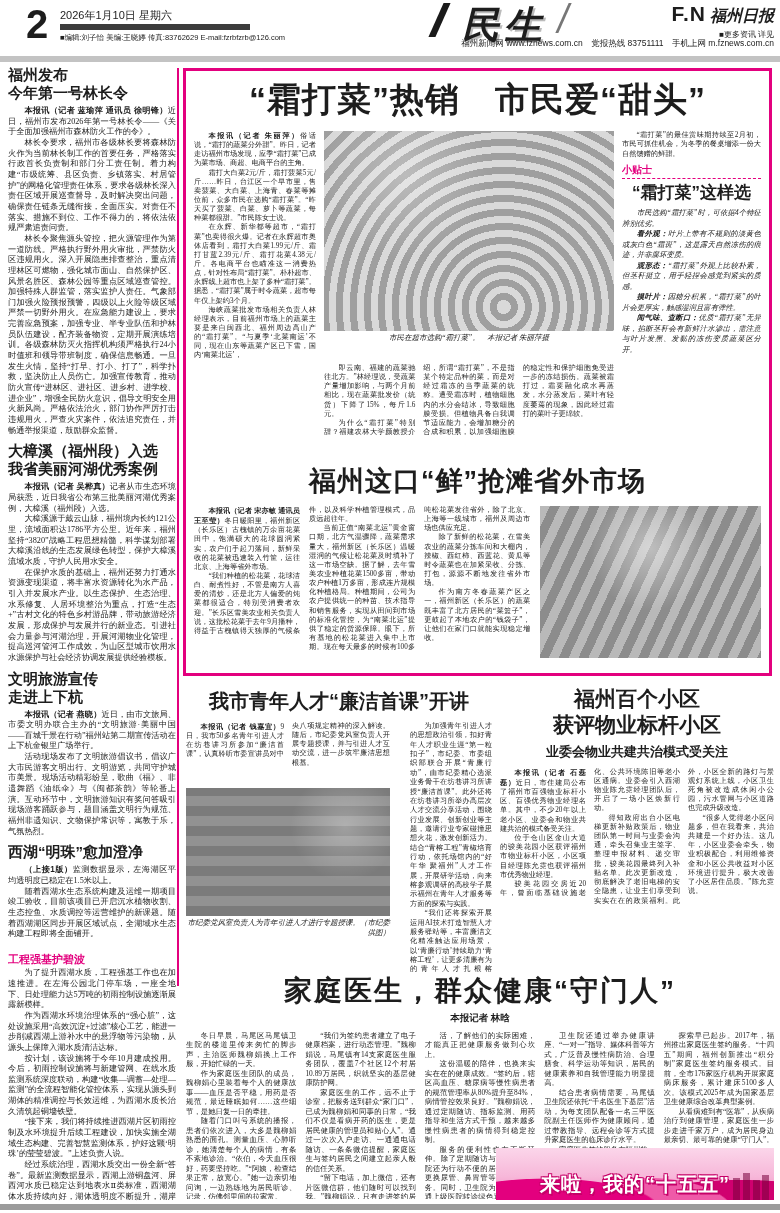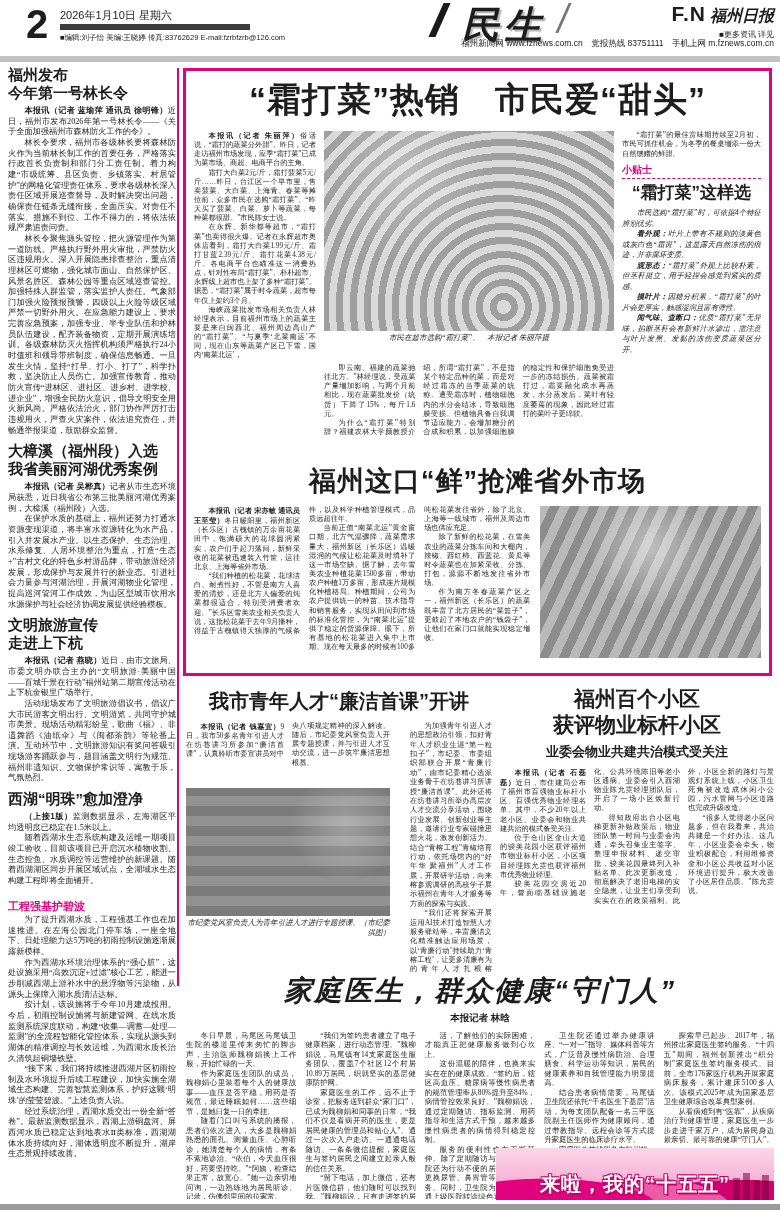--- a/index.html
+++ b/index.html
@@ -77,21 +77,21 @@
      repeating-linear-gradient(0deg, #7b7b7b 0 10px, #929292 10px 20px),
      linear-gradient(180deg,#5f5f5f,#a5a5a5);}
   .tright{flex:1;font-size:7.2px;line-height:1.3;overflow:hidden;}
   .property{position:absolute;left:500px;top:686px;width:274px;height:288px;overflow:hidden;}
   .phead{font-family:"Liberation Sans",sans-serif;font-weight:bold;font-size:21px;line-height:1.25;text-align:center;margin:0;}
   .psub{font-family:"Liberation Sans",sans-serif;font-weight:bold;font-size:13px;text-align:center;margin:4px 0 7px;}
   .pbody{columns:3;column-gap:8px;font-size:7.2px;line-height:1.28;height:200px;overflow:hidden;}
   
   .doctor{position:absolute;left:186px;top:972px;width:588px;height:230px;overflow:hidden;}
   .dhead{font-family:"Liberation Sans",sans-serif;font-weight:bold;font-size:28px;text-align:center;
-         letter-spacing:2px;margin:0 0 2px;font-style:italic;}
+         letter-spacing:2px;margin:0 0 2px;}
   .dby{font-family:"Liberation Sans",sans-serif;font-weight:bold;font-size:9.5px;text-align:center;margin:0 0 6px;}
   .drow{display:flex;gap:9px;height:168px;overflow:hidden;}
   .dcol{flex:1;font-size:7.4px;line-height:1.28;overflow:hidden;}
   .banner{position:absolute;right:0;bottom:2px;width:278px;height:52px;overflow:hidden;
      background:
        radial-gradient(ellipse at 18% 115%, #e3007e 0 34%, transparent 35%),
        radial-gradient(ellipse at 55% 135%, #ef5aa8 0 40%, transparent 41%),
        radial-gradient(ellipse at 88% 120%, #d0006f 0 34%, transparent 35%),
        linear-gradient(180deg,#fbd6ea 0%,#f7b7d9 55%,#ef87bf 100%);
      display:flex;align-items:center;justify-content:center;}
@@ -133,20 +133,21 @@
           <p>林长令聚焦源头管控，把火源管理作为第一道防线。严格执行野外用火审批，严禁防火区违规用火。深入开展隐患排查整治，重点清理林区可燃物，强化城市面山、自然保护区、风景名胜区、森林公园等重点区域巡查管控。加强特殊人群监管，落实监护人责任。气象部门加强火险预报预警，四级以上火险等级区域严禁一切野外用火。在应急能力建设上，要求完善应急预案，加强专业、半专业队伍和护林员队伍建设，配齐装备物资，定期开展演练培训。各级森林防灭火指挥机构须严格执行24小时值班和领导带班制度，确保信息畅通。一旦发生火情，坚持“打早、打小、打了”，科学扑救，坚决防止人员伤亡。加强宣传教育，推动防火宣传“进林区、进社区、进乡村、进学校、进企业”，增强全民防火意识，倡导文明安全用火新风尚。严格依法治火，部门协作严厉打击违规用火，严查火灾案件，依法追究责任，并畅通举报渠道，鼓励群众监督。</p>
         </div>
     </article>
     <article>
       <h2 class="ltitle">
         <span>大樟溪（福州段）入选</span><br>
         <span>我省美丽河湖优秀案例</span>
       </h2>
       <div class="para">
           <p><b>本报讯（记者 吴桦真）</b>记者从市生态环境局获悉，近日我省公布第三批美丽河湖优秀案例，大樟溪（福州段）入选。</p>
+          <p>大樟溪源于戴云山脉，福州境内长约121公里，流域面积达1786平方公里。近年来，福州坚持“3820”战略工程思想精髓，科学谋划部署大樟溪沿线的生态发展绿色转型，保护大樟溪流域水质，守护人民用水安全。</p>
           <p>在保护水质的基础上，福州还努力打通水资源变现渠道，将丰富水资源转化为水产品，引入并发展水产业。以生态保护、生态治理、水系修复、人居环境整治为重点，打造“生态+”古村文化的特色乡村游品牌，带动旅游经济发展，形成保护与发展并行的新业态。引进社会力量参与河湖治理，开展河湖物业化管理，提高巡河管河工作成效，为山区型城市饮用水水源保护与社会经济协调发展提供经验模板。</p>
         </div>
     </article>
     <article>
       <h2 class="ltitle">
         <span>文明旅游宣传</span><br>
         <span>走进上下杭</span>
       </h2>
       <div class="para">
           <p><b>本报讯（记者 燕晓）</b>近日，由市文旅局、市委文明办联合主办的“文明旅游·美丽中国——百城千景在行动”福州站第二期宣传活动在上下杭金银里广场举行。</p>

